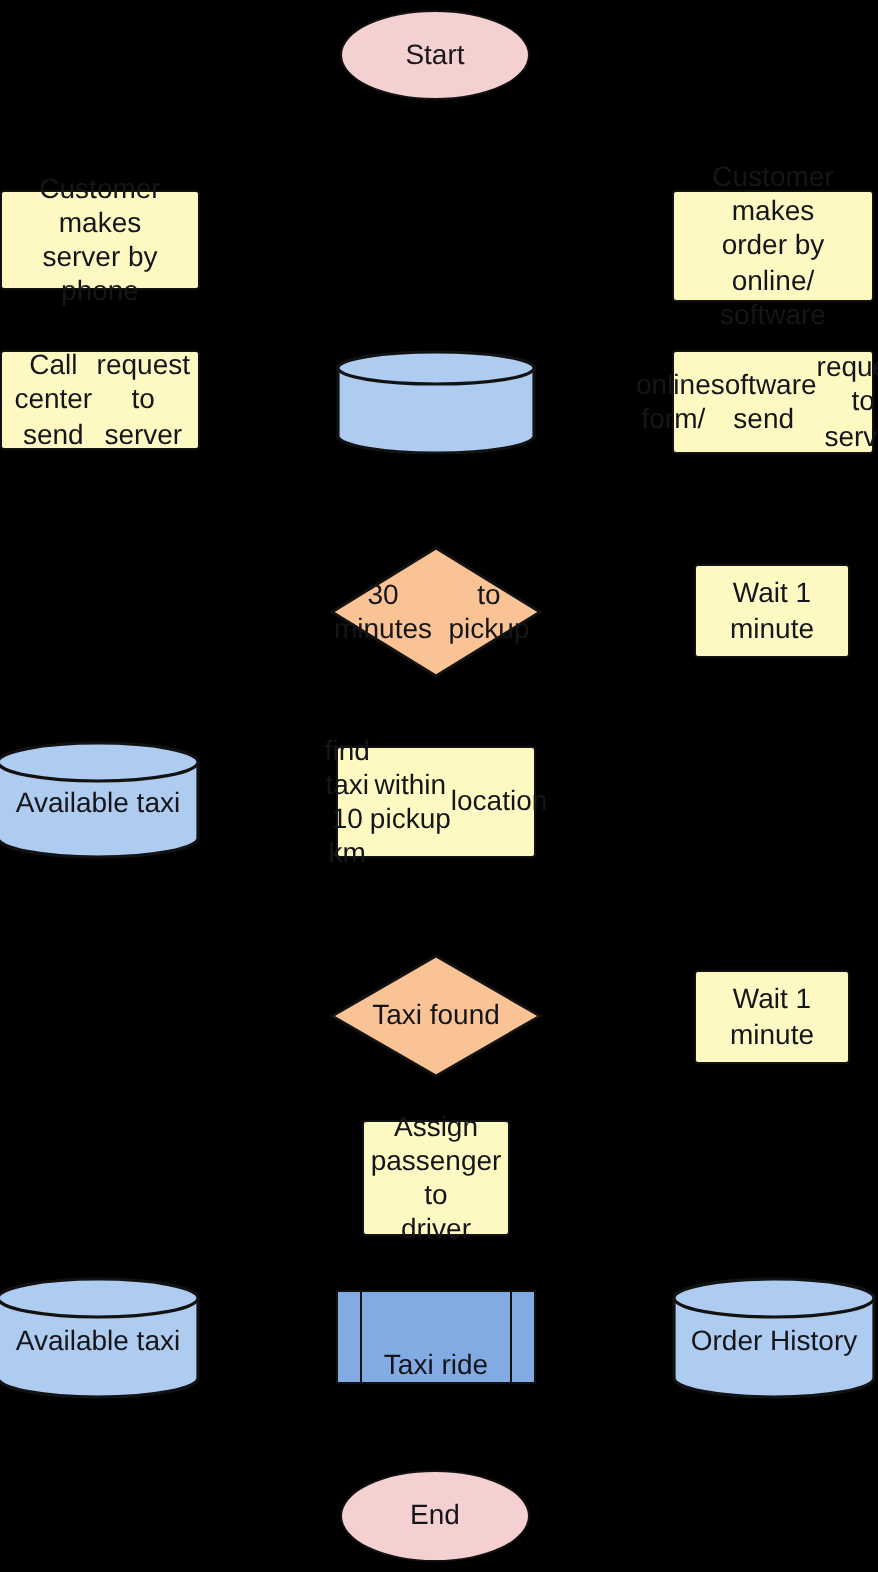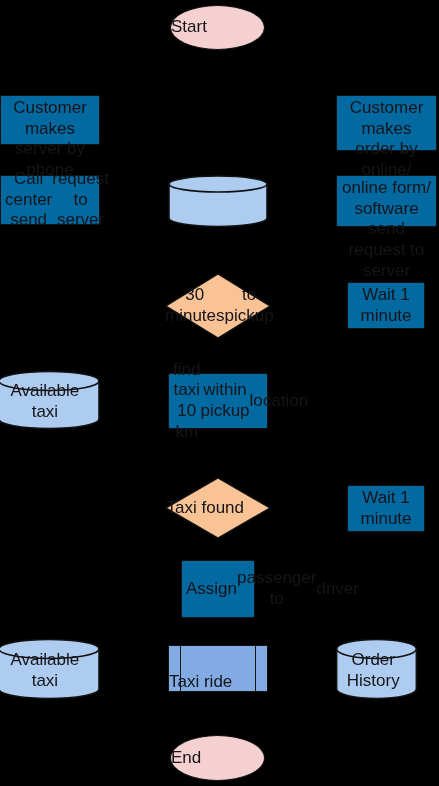--- a/index.html
+++ b/index.html
@@ -18,29 +18,29 @@
     position: absolute;
     left: 0; top: 0;
     width: 439px;
     height: 786px;
   }
   .node {
     position: absolute;
     box-sizing: border-box;
     display: flex;
     align-items: center;
-    justify-content: flex-start;
+    justify-content: center;
     text-align: center;
     color: #15151a;
-    font-size: 17px;
+    font-size: 14px;
     line-height: 1.22;
   }
   
   .proc {
-    background: #0369a1;
+    background: #fef9c3;
     border: 1px solid #121212;
     border-radius: 2px;
     padding: 2px 4px;
   }
   
   .term {
     background: #f5d0d0;
     border: 1px solid #121212;
     border-radius: 50%;
   }
@@ -120,21 +120,21 @@
     <span>request to server</span>
   </div>
 
   <div class="node db" style="left:168px; top:175px; width:100px; height:52px;">
     <svg class="cyl" viewBox="0 0 100 52" preserveAspectRatio="none">
       <path d="M1,9 L1,43 A49,8.5 0 0 0 99,43 L99,9 Z" fill="#aecbf0" stroke="#121212" stroke-width="1.6"></path>
       <ellipse cx="50" cy="9" rx="49" ry="8" fill="#aecbf0" stroke="#121212" stroke-width="1.6"></ellipse>
     </svg>
   </div>
 
-  <div class="node proc" style="left:336px; top:175px; width:101px; height:52px; flex-direction:column;">
+  <div class="node proc" style="left:336px; top:175px; width:101px; height:52px; flex-direction:row;">
     <span>online form/</span>
     <span>software send</span>
     <span>request to server</span>
   </div>
 
   <div class="node decision" style="left:165px; top:273px; width:106px; height:66px; ">
     <svg class="dshape" viewBox="0 0 106 66" preserveAspectRatio="none">
       <polygon points="53,1 105,33 53,65 1,33" fill="#f9c396" stroke="#121212" stroke-width="1.4"></polygon>
     </svg>
     <span class="dlabel">30 minutes</span>
@@ -163,41 +163,41 @@
     <svg class="dshape" viewBox="0 0 106 62" preserveAspectRatio="none">
       <polygon points="53,1 105,31 53,61 1,31" fill="#f9c396" stroke="#121212" stroke-width="1.4"></polygon>
     </svg>
     <span class="dlabel">Taxi found</span>
   </div>
 
   <div class="node proc" style="left:347px; top:485px; width:78px; height:47px;">
     <span>Wait 1 minute</span>
   </div>
 
-  <div class="node proc" style="left:181px; top:560px; width:74px; height:58px; ">
+  <div class="node proc" style="left:181px; top:560px; width:74px; height:58px; flex-direction:column;">
     <span>Assign</span>
     <span>passenger to</span>
     <span>driver</span>
   </div>
 
   <div class="node db" style="left:-2px; top:638px; width:102px; height:62px;">
     <svg class="cyl" viewBox="0 0 102 62" preserveAspectRatio="none">
       <path d="M1,11 L1,51 A50,9.5 0 0 0 101,51 L101,11 Z" fill="#aecbf0" stroke="#121212" stroke-width="1.6"></path>
       <ellipse cx="51" cy="11" rx="50" ry="9.5" fill="#aecbf0" stroke="#121212" stroke-width="1.6"></ellipse>
     </svg>
     <span class="dblabel">Available taxi</span>
   </div>
 
   <div class="node predef" style="left:168px; top:645px; width:100px; height:47px;">
     <span class="bar left"></span>
     <span class="bar right"></span>
     <span class="plabel">Taxi ride</span>
   </div>
 
-  <div class="node db" style="left:336px; top:638px; width:81px; height:62px;">
+  <div class="node db" style="left:336px; top:638px; width:102px; height:62px;">
     <svg class="cyl" viewBox="0 0 102 62" preserveAspectRatio="none">
       <path d="M1,11 L1,51 A50,9.5 0 0 0 101,51 L101,11 Z" fill="#aecbf0" stroke="#121212" stroke-width="1.6"></path>
       <ellipse cx="51" cy="11" rx="50" ry="9.5" fill="#aecbf0" stroke="#121212" stroke-width="1.6"></ellipse>
     </svg>
     <span class="dblabel">Order History</span>
   </div>
 
   <div class="node term" style="left:170px; top:735px; width:95px; height:46px;">
     <span>End</span>
   </div>

